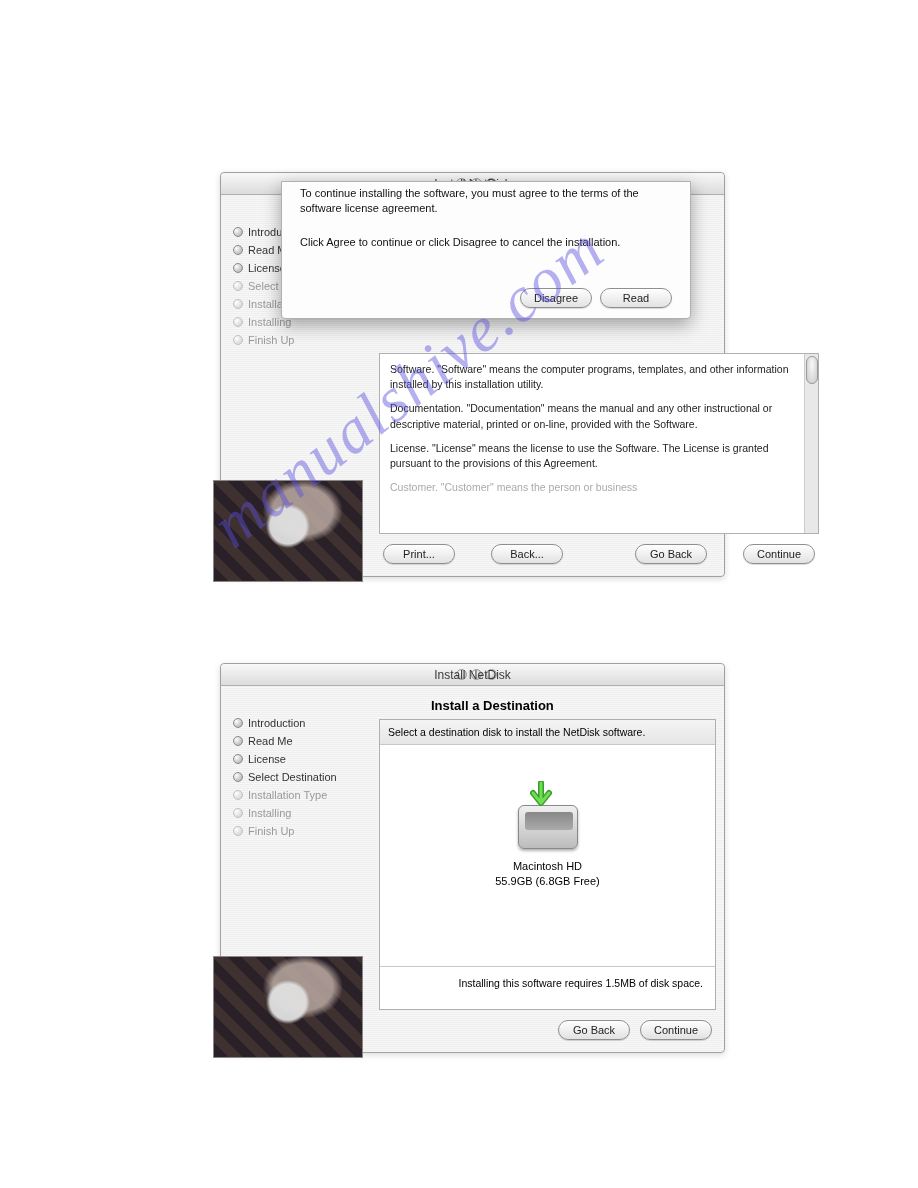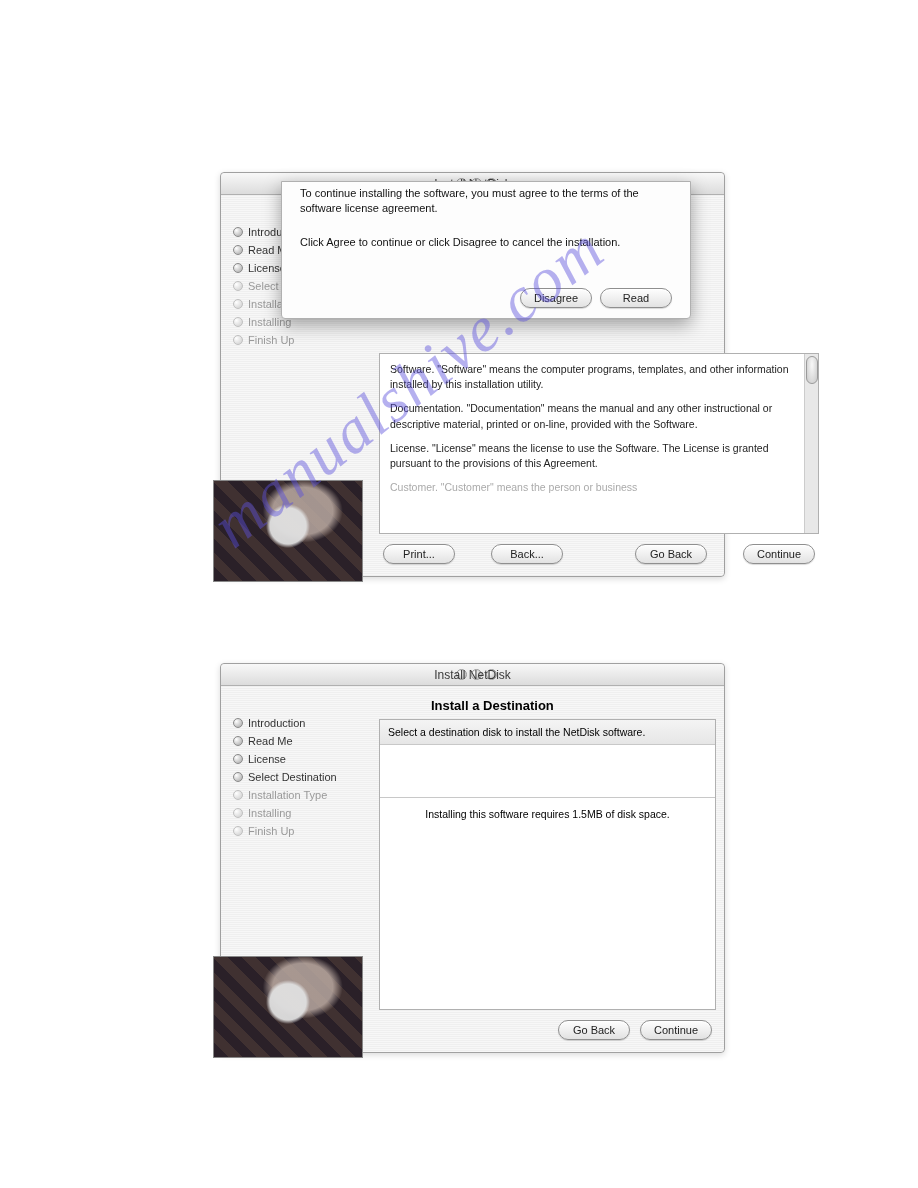--- a/index.html
+++ b/index.html
@@ -228,21 +228,21 @@
   .disk-arrow {
     position: absolute; left: 28px; top: 0;
     width: 0; height: 0;
   }
   .disk-arrow svg { position: absolute; left: -14px; top: -2px; }
   .disk-label { font-size: 11px; line-height: 1.4; }
   .panel-foot {
     border-top: 1px solid #c8c8c8;
     font-size: 10.5px;
     padding: 10px 12px;
-    text-align: center;
+    text-align: right;
     margin-top: 32px;
   }
   .panel-foot p { margin-bottom: 10px; }
 
   
   .watermark {
     position: absolute;
     left: 170px; top: 350px;
     font-size: 64px;
     color: rgba(90,80,220,0.45);
@@ -382,20 +382,33 @@
             </li>
           </ul>
         <div class="thumb">
             <div class="thumb-inner"></div>
           </div>
       </div>
       <div class="main">
         <div class="main-heading indent">Install a Destination</div>
         <div class="panel">
           <div class="panel-hdr">Select a destination disk to install the NetDisk software.</div>
+          <div class="panel-body">
+            <div class="disk-icon">
+              <div class="disk-body"></div>
+              <div class="disk-arrow">
+                <svg width="28" height="34">
+                  <path d="M14 2 L14 18 M6 12 L14 22 L22 12" stroke="#3a9b2e" stroke-width="6" fill="none" stroke-linecap="round" stroke-linejoin="round"></path>
+                  <path d="M14 2 L14 18 M6 12 L14 22 L22 12" stroke="#6fde4f" stroke-width="3" fill="none" stroke-linecap="round" stroke-linejoin="round"></path>
+                </svg>
+              </div>
+            </div>
+            <div class="disk-label">Macintosh HD</div>
+            <div class="disk-label">55.9GB (6.8GB Free)</div>
+          </div>
           <div class="panel-foot">
             <p>Installing this software requires 1.5MB of disk space.</p>
           </div>
         </div>
         <div class="btn-row">
           <button class="aqua-btn">Go Back</button>
           <button class="aqua-btn">Continue</button>
         </div>
       </div>
     </div>

